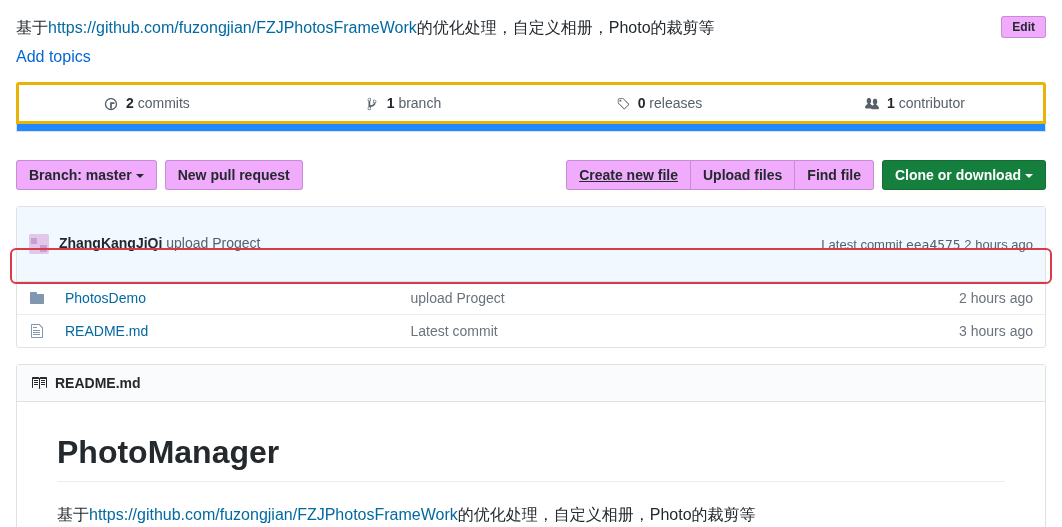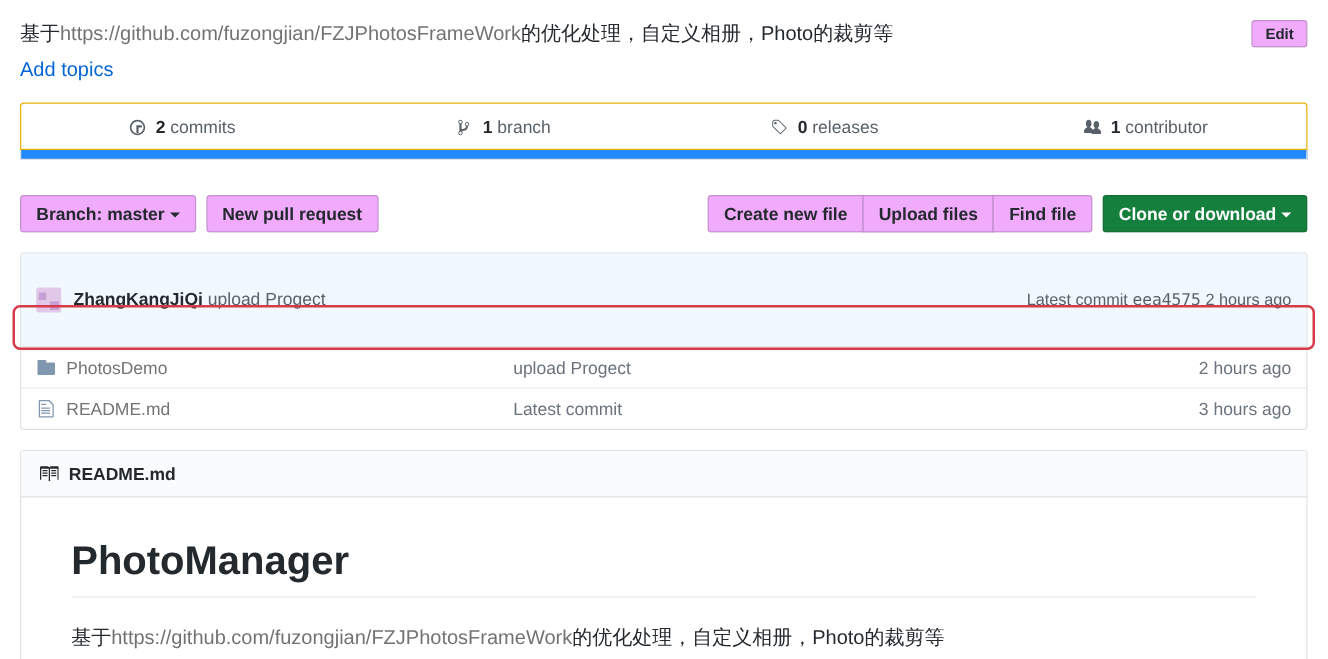--- a/index.html
+++ b/index.html
@@ -3,21 +3,21 @@
 <meta charset="utf-8">
 <style>
   * { box-sizing: border-box; margin: 0; padding: 0; }
   body {
     font-family: -apple-system, BlinkMacSystemFont, "Segoe UI", Helvetica, Arial, sans-serif;
     font-size: 14px;
     color: #24292e;
     background: #fff;
     padding: 16px;
   }
-  a { color: #737373; text-decoration: none; }
+  a { color: #0369a1; text-decoration: none; }
   .description-row {
     display: flex;
     justify-content: space-between;
     align-items: flex-start;
     margin-bottom: 8px;
   }
   .description {
     font-size: 16px;
     color: #24292e;
     line-height: 1.5;
@@ -43,21 +43,21 @@
     border-color: rgba(27,31,35,0.2);
   }
   .add-topics {
     font-size: 16px;
     color: #0366d6;
     display: inline-block;
     margin-bottom: 16px;
   }
   .stats-bar {
     display: flex;
-    border: 1px solid #eab308;
+    border: 3px solid #eab308;
     border-radius: 3px 3px 0 0;
     overflow: hidden;
   }
   .stats-bar .stat {
     flex: 1;
     text-align: center;
     padding: 10px 0;
     color: #586069;
     font-size: 14px;
   }
@@ -77,21 +77,21 @@
     margin-bottom: 16px;
   }
   .action-row {
     display: flex;
     justify-content: space-between;
     margin-bottom: 16px;
   }
   .action-left, .action-right { display: flex; gap: 8px; }
   .btn-group { display: flex; }
   .btn-group .btn-medium { border-radius: 0; margin-left: -1px; }
-  .btn-group .btn-medium:first-child { border-radius: 3px 0 0 3px; margin-left: 0; }
+  .btn-group .btn-medium:first-child { border-radius: 3px 0 0 3px; margin-left: 0; text-decoration: underline; }
   .btn-group .btn-medium:last-child { border-radius: 0 3px 3px 0; }
   .caret {
     display: inline-block;
     width: 0; height: 0;
     border-left: 4px solid transparent;
     border-right: 4px solid transparent;
     border-top: 4px solid currentColor;
     vertical-align: middle;
     margin-left: 4px;
   }
@@ -129,21 +129,21 @@
   .avatar-square::before { left:2px; top:4px; width:6px; height:6px; }
   .avatar-square::after { right:2px; bottom:2px; width:7px; height:7px; }
   .file-row {
     display: flex;
     padding: 8px 12px;
     border-bottom: 1px solid #eaecef;
     align-items: center;
     font-size: 14px;
   }
   .file-row:last-child { border-bottom: none; }
-  .file-row .name { width: 38%; display: flex; align-items: center; gap: 8px; }
+  .file-row .name { width: 38%; display: flex; align-items: center; gap: 20px; }
   .file-row .msg { flex: 1; color: #6a737d; }
   .file-row .time { color: #6a737d; text-align: right; }
   .highlight-border {
     position: absolute;
     border: 2px solid #d73a49;
     border-radius: 6px;
     pointer-events: none;
   }
   .icon-svg { width: 16px; height: 16px; vertical-align: text-bottom; }
   .folder-icon { fill: rgba(3,47,98,0.5); }

